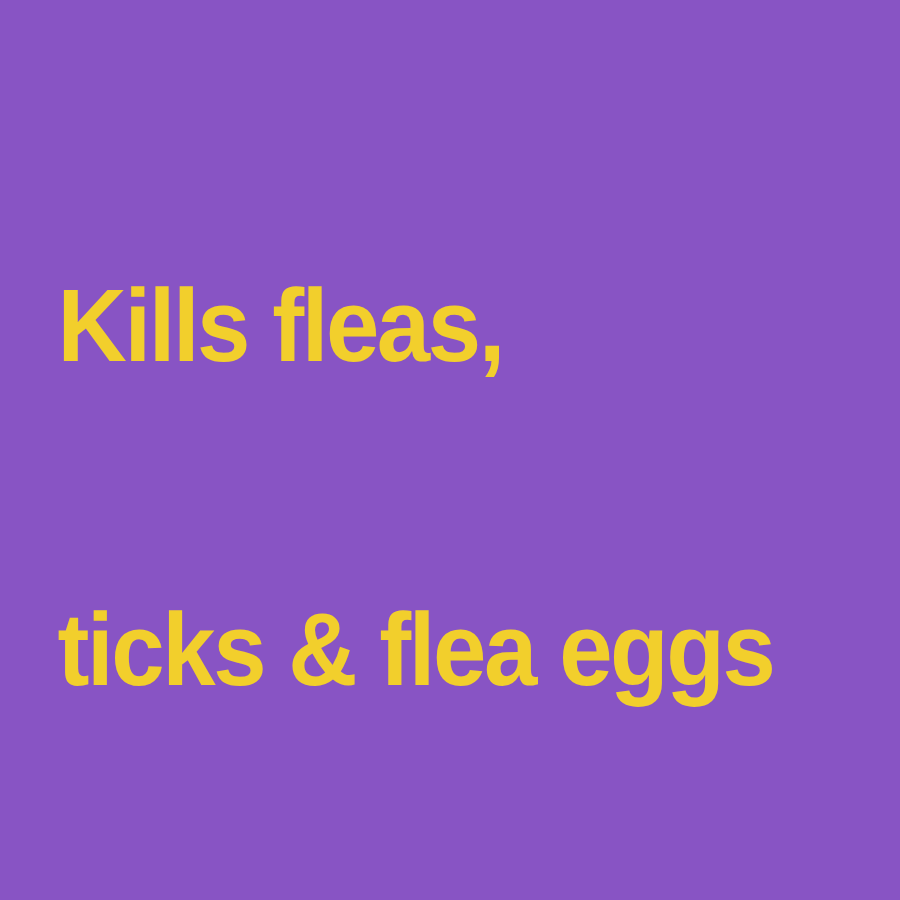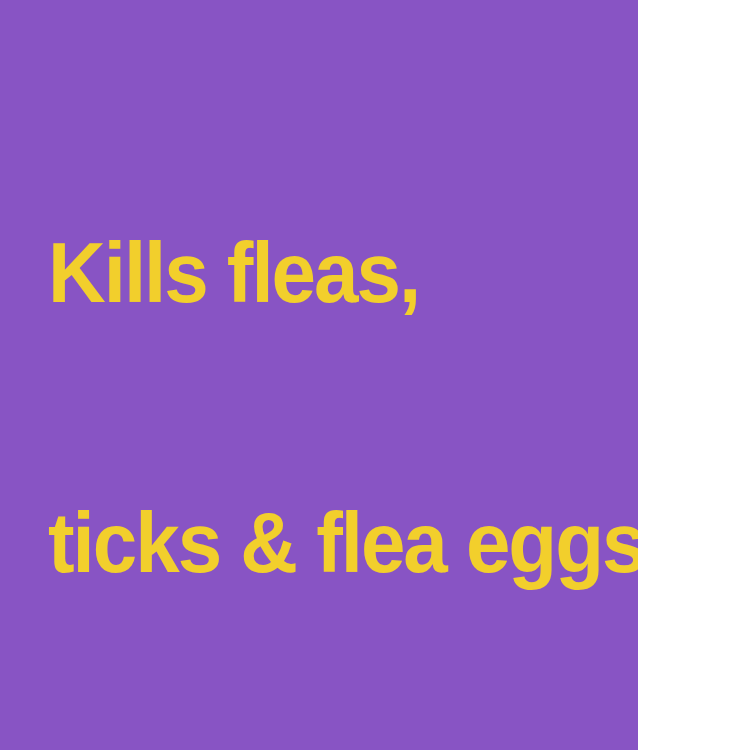--- a/index.html
+++ b/index.html
@@ -5,21 +5,21 @@
 <style>
   html, body {
     margin: 0;
     padding: 0;
   }
   body {
     font-family: "Liberation Sans", sans-serif;
   }
   .card {
     position: relative;
-    width: 638px;
+    width: 750px;
     height: 750px;
     box-sizing: border-box;
     overflow: hidden;
     background: #8854C4;
   }
   .inner {
     position: absolute;
     left: 48px;
     top: 0;
     width: 645px;

